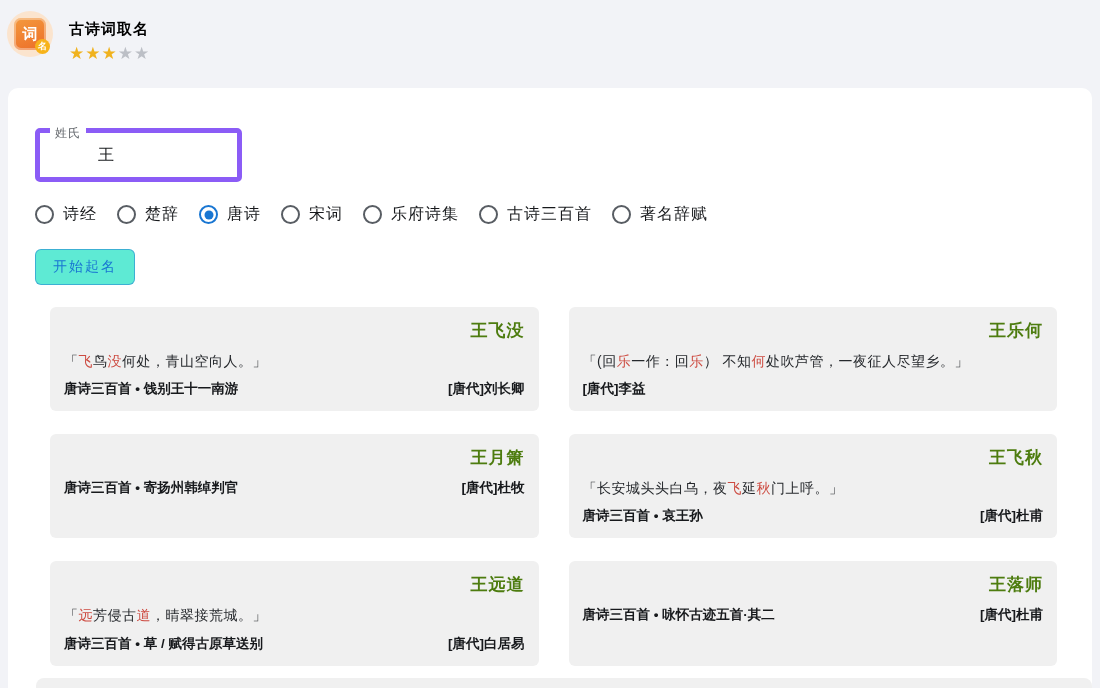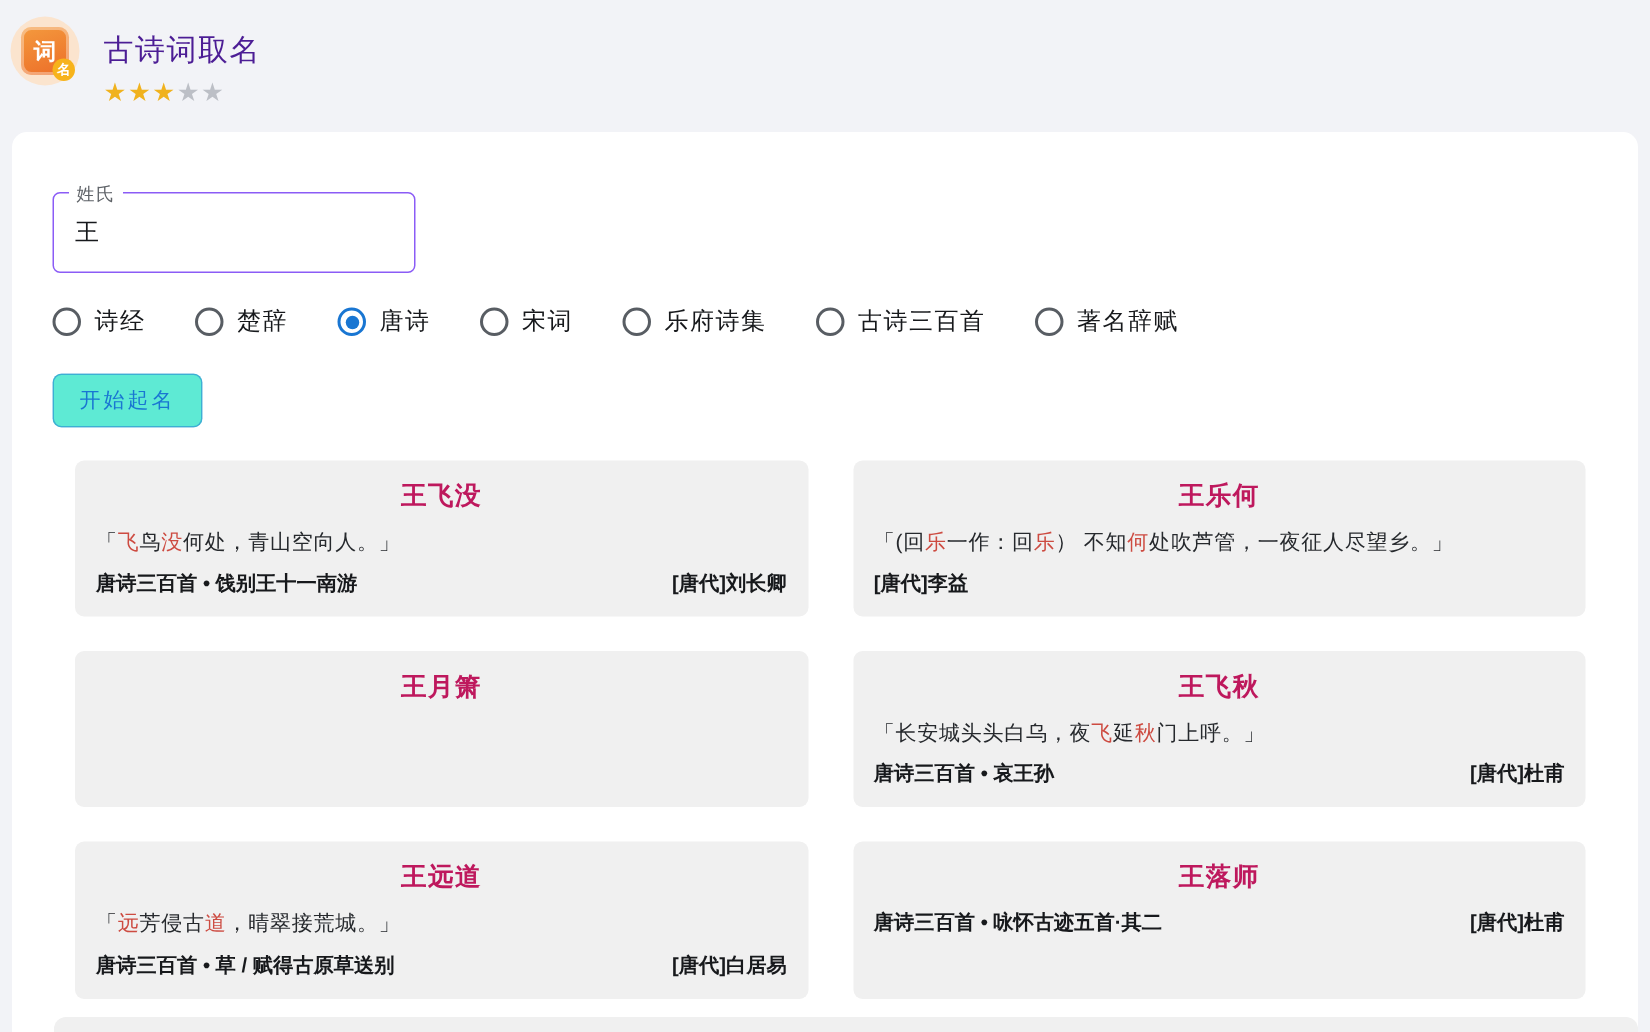--- a/index.html
+++ b/index.html
@@ -17,58 +17,58 @@
     background: #fbe4ce; display: flex; align-items: center; justify-content: center; flex: 0 0 46px; }
   .app-icon .sq { width: 32px; height: 32px; border-radius: 7px;
     background: linear-gradient(160deg, #f49a3e 0%, #ec6d28 100%);
     display: flex; align-items: center; justify-content: center;
     color: #fff; font-weight: bold; font-size: 15px;
     box-shadow: inset 0 0 0 2px rgba(255,255,255,0.35); }
   .app-icon .badge { position: absolute; right: 3px; bottom: 3px; width: 15px; height: 15px;
     border-radius: 50%; background: #f7b31b; color: #fff; font-size: 9px; font-weight: bold;
     display: flex; align-items: center; justify-content: center; }
   .head-text { margin-left: 16px; padding-top: 9px; }
-  .app-title { font-size: 20px; font-weight: normal; color: #4c1d95; letter-spacing: 1px; }
+  .app-title { font-size: 15px; font-weight: bold; color: #000000; letter-spacing: 1px; }
   .stars { margin-top: 6px; font-size: 17px; line-height: 1; letter-spacing: 1px; }
   .star { color: #bcbfc6; }
   .star.filled { color: #f0b21e; }
 
   
   .panel { position: absolute; left: 8px; right: 8px; top: 88px; height: 640px;
     background: #ffffff; border-radius: 10px 10px 0 0; overflow: hidden; }
   .content { padding-left: 27px; }
 
   
-  .field { position: relative; margin-top: 40px; width: 242px; height: 54px;
-    border: 1px solid #8b5cf6; border-radius: 5px; background: #fff; }
+  .field { position: relative; margin-top: 40px; width: 207px; height: 54px;
+    border: 5px solid #8b5cf6; border-radius: 5px; background: #fff; padding-left: 44px; }
   .field-label { position: absolute; top: -8px; left: 10px; background: #fff; padding: 0 5px;
     font-size: 12px; color: #5f6368; letter-spacing: 1px; }
   .field input { width: 100%; height: 100%; border: 0; outline: none; background: transparent;
     padding: 0 14px; font-size: 16px; color: #17191c; font-family: inherit; }
 
   
-  .radio-row { display: flex; margin-top: 22px; gap: 33px; flex-wrap: nowrap; }
+  .radio-row { display: flex; margin-top: 22px; gap: 20px; flex-wrap: nowrap; }
   .radio-item { display: flex; align-items: center; gap: 9px; cursor: pointer; }
   .radio-circle { width: 19px; height: 19px; border-radius: 50%; border: 2px solid #585d63;
     position: relative; flex: 0 0 19px; background: #fff; }
   .radio-item.checked .radio-circle { border-color: #1976d2; }
   .radio-item.checked .radio-circle::after { content: ""; position: absolute; left: 50%; top: 50%;
     width: 9px; height: 9px; border-radius: 50%; background: #1976d2; transform: translate(-50%,-50%); }
   .radio-label { font-size: 16px; font-weight: 500; color: #17191c; letter-spacing: 1px; }
 
   
   .start-btn { display: inline-block; margin-top: 24px; padding: 8px 17px;
     border: 1px solid rgba(25,118,210,0.5); border-radius: 6px; background: #5eead4;
     color: #1976d2; font-size: 14px; letter-spacing: 2px; font-family: inherit; cursor: pointer; }
 
   
   .grid { display: grid; grid-template-columns: 1fr 1fr; gap: 23px 30px;
     margin: 22px 35px 0 15px; }
   .card { background: #f0f0f0; border-radius: 6px; padding: 12px 14px 13px; }
-  .card-name { text-align: center; font-size: 17px; font-weight: bold; color: #be185d;
+  .card-name { text-align: right; font-size: 17px; font-weight: bold; color: #4d7c0f;
     letter-spacing: 1px; margin-bottom: 10px; }
   .card-quote { font-size: 14px; color: #26292d; letter-spacing: 0.5px; line-height: 1.3; }
   .card-quote .hl { color: #cd4b41; }
   .card-foot { display: flex; justify-content: space-between; align-items: flex-end;
     margin-top: 10px; font-size: 13.5px; font-weight: bold; color: #17191c; }
 
   
   .next-row-partial { position: absolute; left: 28px; right: 0; top: 590px; height: 40px;
     background: #f0f0f0; border-radius: 8px 8px 0 0; }
 </style>
@@ -137,20 +137,24 @@
         </div>
         <div class="card">
           <div class="card-name">王乐何</div>
           <div class="card-quote"><span>「(回</span><span class="hl">乐</span><span>一作：回</span><span class="hl">乐</span><span>） 不知</span><span class="hl">何</span><span>处吹芦管，一夜征人尽望乡。」</span></div>
           <div class="card-foot">
             <span>[唐代]李益</span>
           </div>
         </div>
         <div class="card">
           <div class="card-name">王月箫</div>
+          <div class="card-foot">
+            <span>唐诗三百首 • 寄扬州韩绰判官</span>
+            <span>[唐代]杜牧</span>
+          </div>
         </div>
         <div class="card">
           <div class="card-name">王飞秋</div>
           <div class="card-quote"><span>「长安城头头白乌，夜</span><span class="hl">飞</span><span>延</span><span class="hl">秋</span><span>门上呼。」</span></div>
           <div class="card-foot">
             <span>唐诗三百首 • 哀王孙</span>
             <span>[唐代]杜甫</span>
           </div>
         </div>
         <div class="card">

